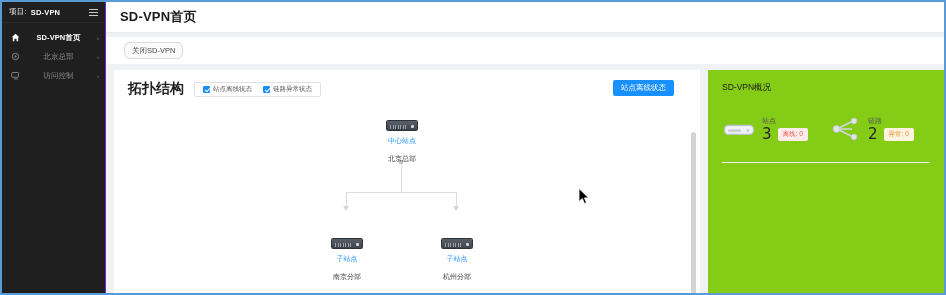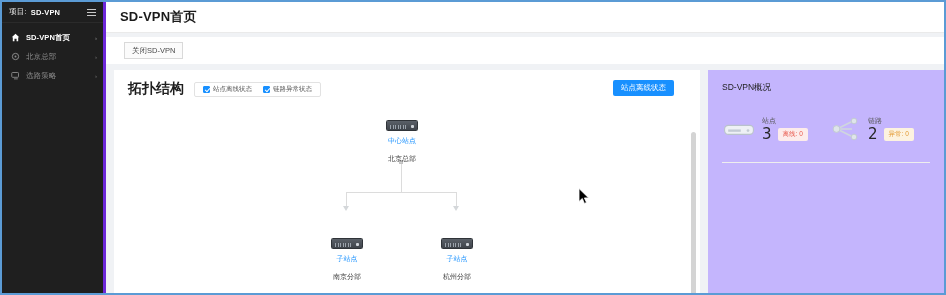--- a/index.html
+++ b/index.html
@@ -16,22 +16,23 @@
     background: #f0f2f5;
     overflow: hidden;
     display: flex;
   }
 
   
   .sidebar {
     width: 104px; height: 100%;
     background: #1f1f1f;
     flex: 0 0 104px;
-    border-right: 3px solid #6d28d9;
+    border-right: 1px solid #6d28d9;
     position: relative;
+    text-align: center;
   }
   .sb-head {
     height: 21px;
     display: flex; align-items: center;
     padding: 0 7px;
     color: #ffffff;
     font-size: 7.5px;
     letter-spacing: .2px;
     border-bottom: 1px solid #2b2b2b;
     justify-content: space-between;
@@ -93,21 +94,21 @@
     flex: 0 0 31px;
     border-top: 4px solid #f0f2f5;
   }
   .ghost-btn {
     height: 17px;
     padding: 0 7px;
     font-size: 7.5px;
     color: #4a4a4a;
     background: #fbfbfb;
     border: 1px solid #d9d9d9;
-    border-radius: 0;
+    border-radius: 6px;
     display: inline-flex; align-items: center;
     cursor: pointer;
   }
   .content {
     flex: 1 1 auto;
     display: flex;
     padding: 6px 0 0 0;
     gap: 0;
     min-height: 0;
   }
@@ -201,21 +202,21 @@
   }
   .topo-scroll {
     position: absolute; right: 4px; top: 34px;
     width: 5px; height: 176px;
     background: #d4d4d4; border-radius: 3px;
   }
 
   
   .sum-card {
     flex: 0 0 236px;
-    background: #c4b5fd;
+    background: #84cc16;
     margin-left: 8px;
     padding: 12px 14px 11px 14px;
   }
   .sum-title { font-size: 8.5px; color: #1f1f1f; margin-bottom: 22px; }
   .stats { display: flex; align-items: flex-start; gap: 4px; }
   .stat { display: flex; align-items: center; gap: 6px; flex: 1; }
   .stat-ico { width: 34px; height: 26px; flex: 0 0 34px; display: flex; align-items: center; justify-content: center; }
   .stat-body { display: flex; flex-direction: column; }
   .stat-label { font-size: 7px; color: #555; margin-bottom: 1px; }
   .stat-row { display: flex; align-items: center; gap: 6px; }
@@ -283,21 +284,21 @@
         <span class="sb-arrow">›</span>
       </div>
 
       <div class="sb-item">
         <span class="sb-ico">
           <svg width="9" height="9" viewBox="0 0 12 12">
               <rect x="1" y="2" width="9" height="6.4" rx="1" fill="none" stroke="#8c8c8c" stroke-width="1.2"></rect>
               <path d="M4 10.5h5" stroke="#8c8c8c" stroke-width="1.2"></path>
             </svg>
         </span>
-        <span class="sb-label">选路策略</span>
+        <span class="sb-label">访问控制</span>
         <span class="sb-arrow">›</span>
       </div>
 
 
     </div>
   </nav>
 
   <div class="main">
 
     <div class="topbar">

